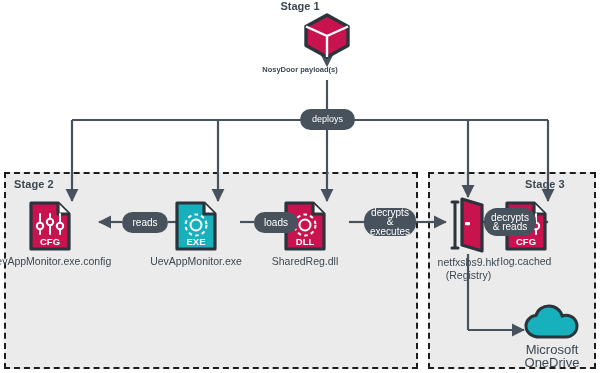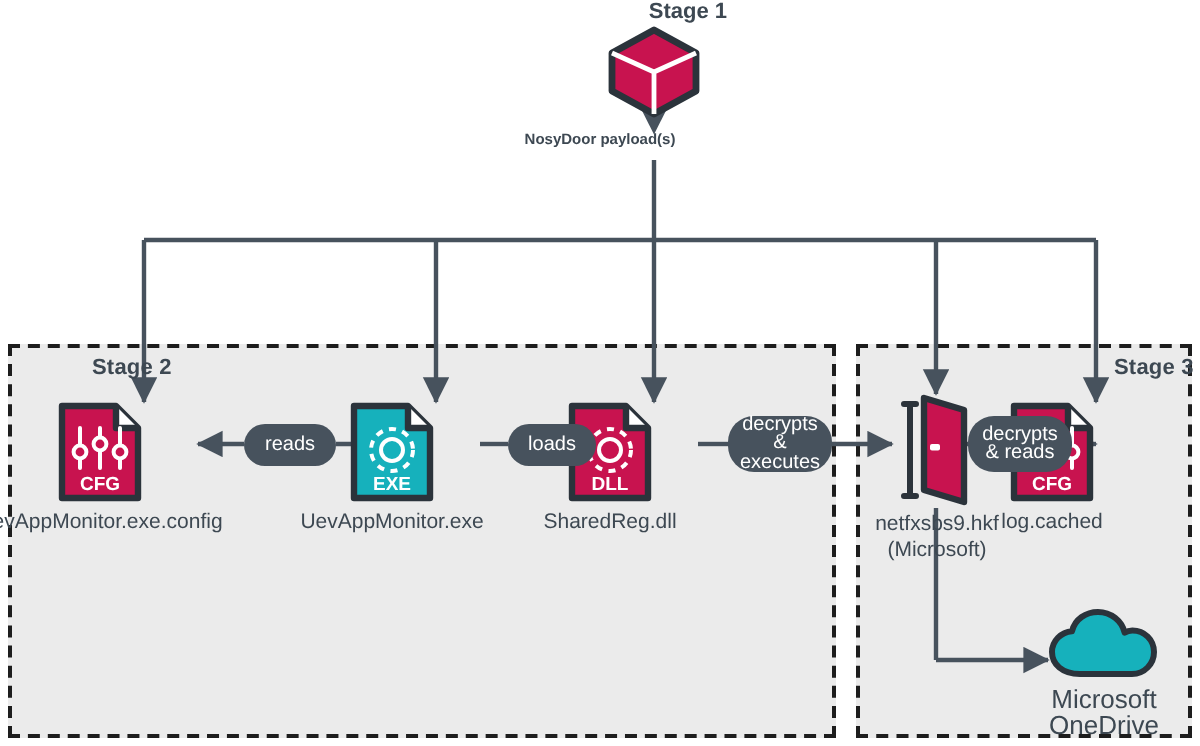--- a/index.html
+++ b/index.html
@@ -1,30 +1,30 @@
 <!DOCTYPE html>
 <html><head>
 <meta charset="utf-8">
 <style>
   html,body{margin:0;padding:0;background:#ffffff;}
   body{width:600px;height:373px;position:relative;overflow:hidden;
        font-family:"Liberation Sans","DejaVu Sans",sans-serif;
        color:#3d4852;}
-  .canvas{position:absolute;inset:0;padding-left:44px;}
+  .canvas{position:absolute;inset:0;}
 
   svg.wires{position:absolute;left:0;top:0;width:600px;height:373px;}
 
   
   .stage-panel{position:absolute;background:#ebebeb;border:2px dashed #1d1d1d;
                box-sizing:border-box;}
   #stage2-panel{left:4px;  top:172px; width:414px; height:197px;}
   #stage3-panel{left:428px;top:172px; width:168px; height:197px;}
 
   .stage-title{position:absolute;font-size:11px;font-weight:700;color:#3d4852;
-               letter-spacing:.1px;white-space:nowrap;margin-left:32px;}
+               letter-spacing:.1px;white-space:nowrap;}
   #stage2-title{left:14px; top:178px;}
   #stage3-title{left:525px;top:178px;}
   #stage1-title{left:0;top:3px;width:600px;text-align:center;
                 font-size:11px;font-weight:700;color:#3d4852;}
 
   
   .node{position:absolute;display:flex;flex-direction:column;align-items:center;}
   .node-label{margin-top:3px;font-size:10.5px;line-height:12.5px;
               text-align:center;color:#3d4852;white-space:nowrap;}
 
@@ -172,21 +172,21 @@
   <div id="door">
     <svg width="40" height="58" viewBox="0 0 40 58">
       <path d="M7,6 L7,52 M4,6 L10,6 M4,52 L10,52" stroke="#2b333b" stroke-width="3" fill="none" stroke-linecap="round"></path>
       <path d="M14,3 L34,9 L34,55 L14,49 Z" fill="#c8134f" stroke="#2b333b" stroke-width="3.2" stroke-linejoin="round"></path>
       <rect x="17" y="26" width="5" height="3.2" fill="#ffffff" rx="1"></rect>
     </svg>
   </div>
   <div style="position:absolute;left:396px;top:256px;width:145px;text-align:center;
               font-size:10.5px;line-height:13px;color:#3d4852;">
     <div>netfxsbs9.hkf</div>
-    <div>(Microsoft)</div>
+    <div>(Registry)</div>
   </div>
 
   <div class="node" style="left:526px;top:200px;width:0;">
     <div class="file-ico">
       <svg width="44" height="52" viewBox="0 0 44 52">
         <path d="M3,3 L30,3 L41,14 L41,49 L3,49 Z" fill="#c8134f" stroke="#2b333b" stroke-width="3.2" stroke-linejoin="round"></path>
         <path d="M30,3 L30,14 L41,14" fill="#ffffff" stroke="#2b333b" stroke-width="3.2" stroke-linejoin="round"></path>
         <g stroke="#ffffff" stroke-width="2" fill="none" stroke-linecap="round">
           <line x1="12" y1="14" x2="12" y2="22"></line>
             <circle cx="12" cy="26" r="3.2"></circle>
@@ -210,20 +210,21 @@
                C13.5,5.5 19,2 25,2 C31.5,2 37,6.5 38.3,12.3
                C39.4,11.6 40.8,11.2 42.2,11.2 C48.2,11.2 53,15.8 53,22
                C53,28 48.2,33 42,33 Z" fill="#16b1bc" stroke="#2b333b" stroke-width="3" stroke-linejoin="round"></path>
     </svg>
     <div style="margin-top:3px;font-size:13px;line-height:13px;text-align:center;color:#3d4852;">
       <div>Microsoft</div>
       <div>OneDrive</div>
     </div>
   </div>
 
+  <div class="pill" id="pill-deploys">deploys</div>
 
   <div class="pill" id="pill-loads">loads</div>
 
   <div class="pill" id="pill-reads">reads</div>
 
   <div class="pill two-line" id="pill-decexec">
     <span style="display:block;text-align:center;">
       <span>decrypts</span><br>
       <span>&amp; executes</span>
     </span>

